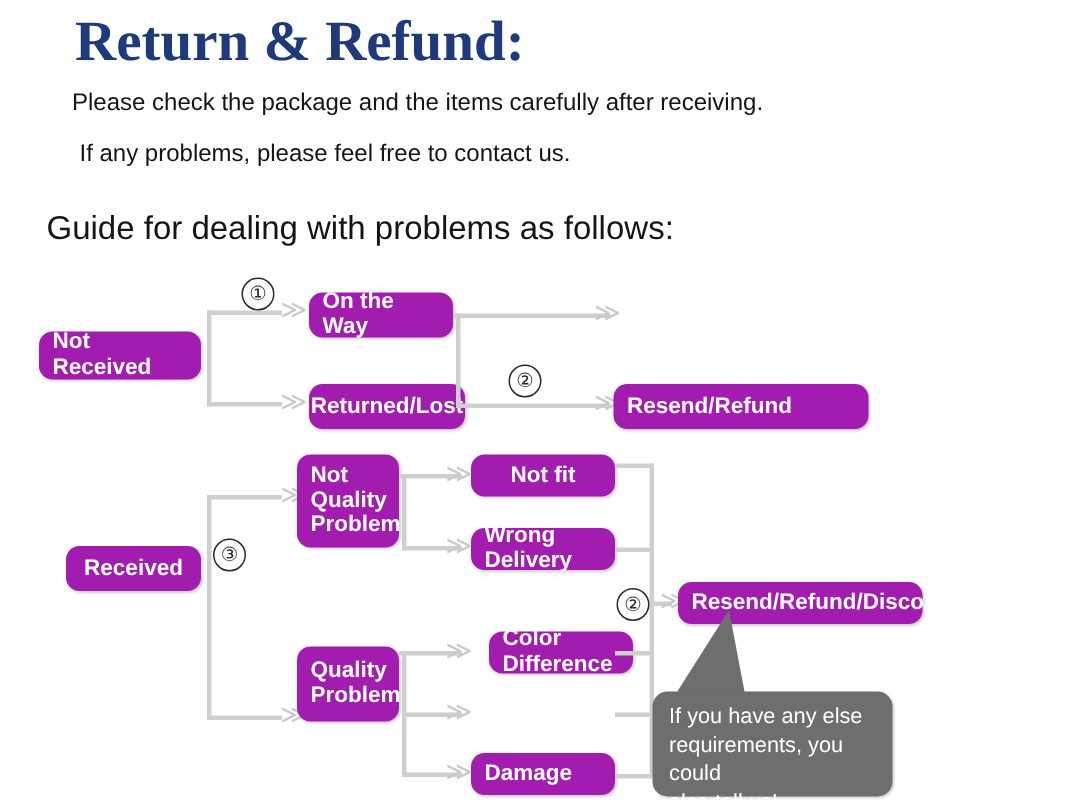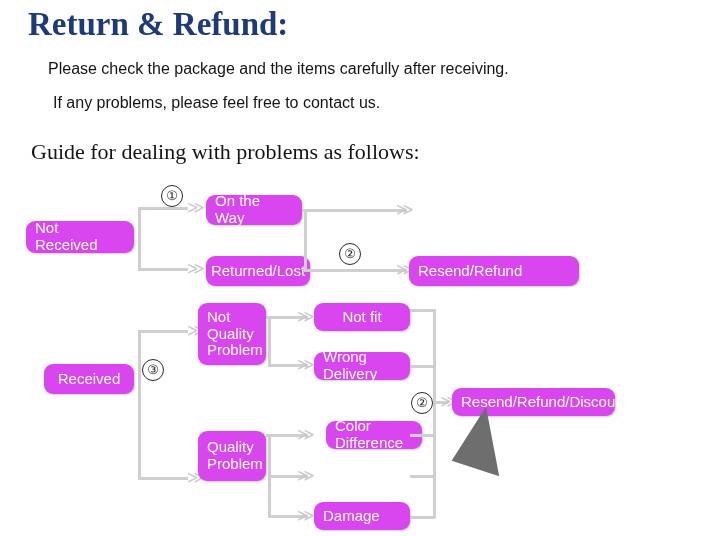--- a/index.html
+++ b/index.html
@@ -5,52 +5,53 @@
   html,body{margin:0;padding:0;background:#fff;}
   body{
     width:716px;height:536px;position:relative;overflow:hidden;
     font-family:"Liberation Sans", sans-serif;
     background:#ffffff;
   }
   #root{position:absolute;inset:0;}
 
   
   .title{
-    position:absolute;left:28px;top:6px;
+    position:absolute;left:50px;top:6px;
     font-family:"Liberation Serif", serif;
-    font-weight:bold;font-size:33px;letter-spacing:0px;
+    font-weight:bold;font-size:38px;letter-spacing:0px;
     color:#1e3a7a;white-space:nowrap;
   }
   .sub1{
     position:absolute;left:48px;top:60px;
     font-size:16px;color:#141414;white-space:nowrap;
   }
   .sub2{
     position:absolute;left:53px;top:94px;
     font-size:16px;color:#141414;white-space:nowrap;
   }
   .guide{
     position:absolute;left:31px;top:139px;
-    font-size:22px;color:#141414;white-space:nowrap;font-family:Liberation Serif, serif;
+    font-size:22px;color:#141414;white-space:nowrap;
   }
 
   
   .node{
     position:absolute;
-    background:#d946ef;
+    background:#a21caf;
     color:#ffffff;
     border-radius:9px;
     box-sizing:border-box;
     display:flex;
     align-items:center;
     font-size:15px;
     line-height:1.12;
     padding:0 9px;
     box-shadow:1px 1px 2px rgba(0,0,0,.20);
     white-space:pre-line;
+    font-weight:bold;
   }
   .node.center{justify-content:center;}
   .node.multi{align-items:center;justify-content:flex-start;}
 
   
   .ln{position:absolute;background:#cfcfcf;}
   .lnh{height:3px;}
   .lnv{width:3px;}
 
   .arrow{
@@ -184,14 +185,17 @@
   <div class="ln lnh" style="left:433px;top:401px;width:15px;"></div>
 
   <div class="step" style="left:411px;top:392px;">②</div>
 
   <div class="arrow" style="left:440px;top:393px;">≫</div>
 
   <div class="node" style="left:452px;top:388px;width:163px;height:28px;">Resend/Refund/Discount</div>
 
   <div class="callout-tail" style="left:460px;top:408px;"></div>
 
+  <div class="callout" style="left:435px;top:461px;width:160px;height:70px;">If you have any else
+requirements, you could
+also tell us!</div>
 
 </div>
 
 </body></html>

